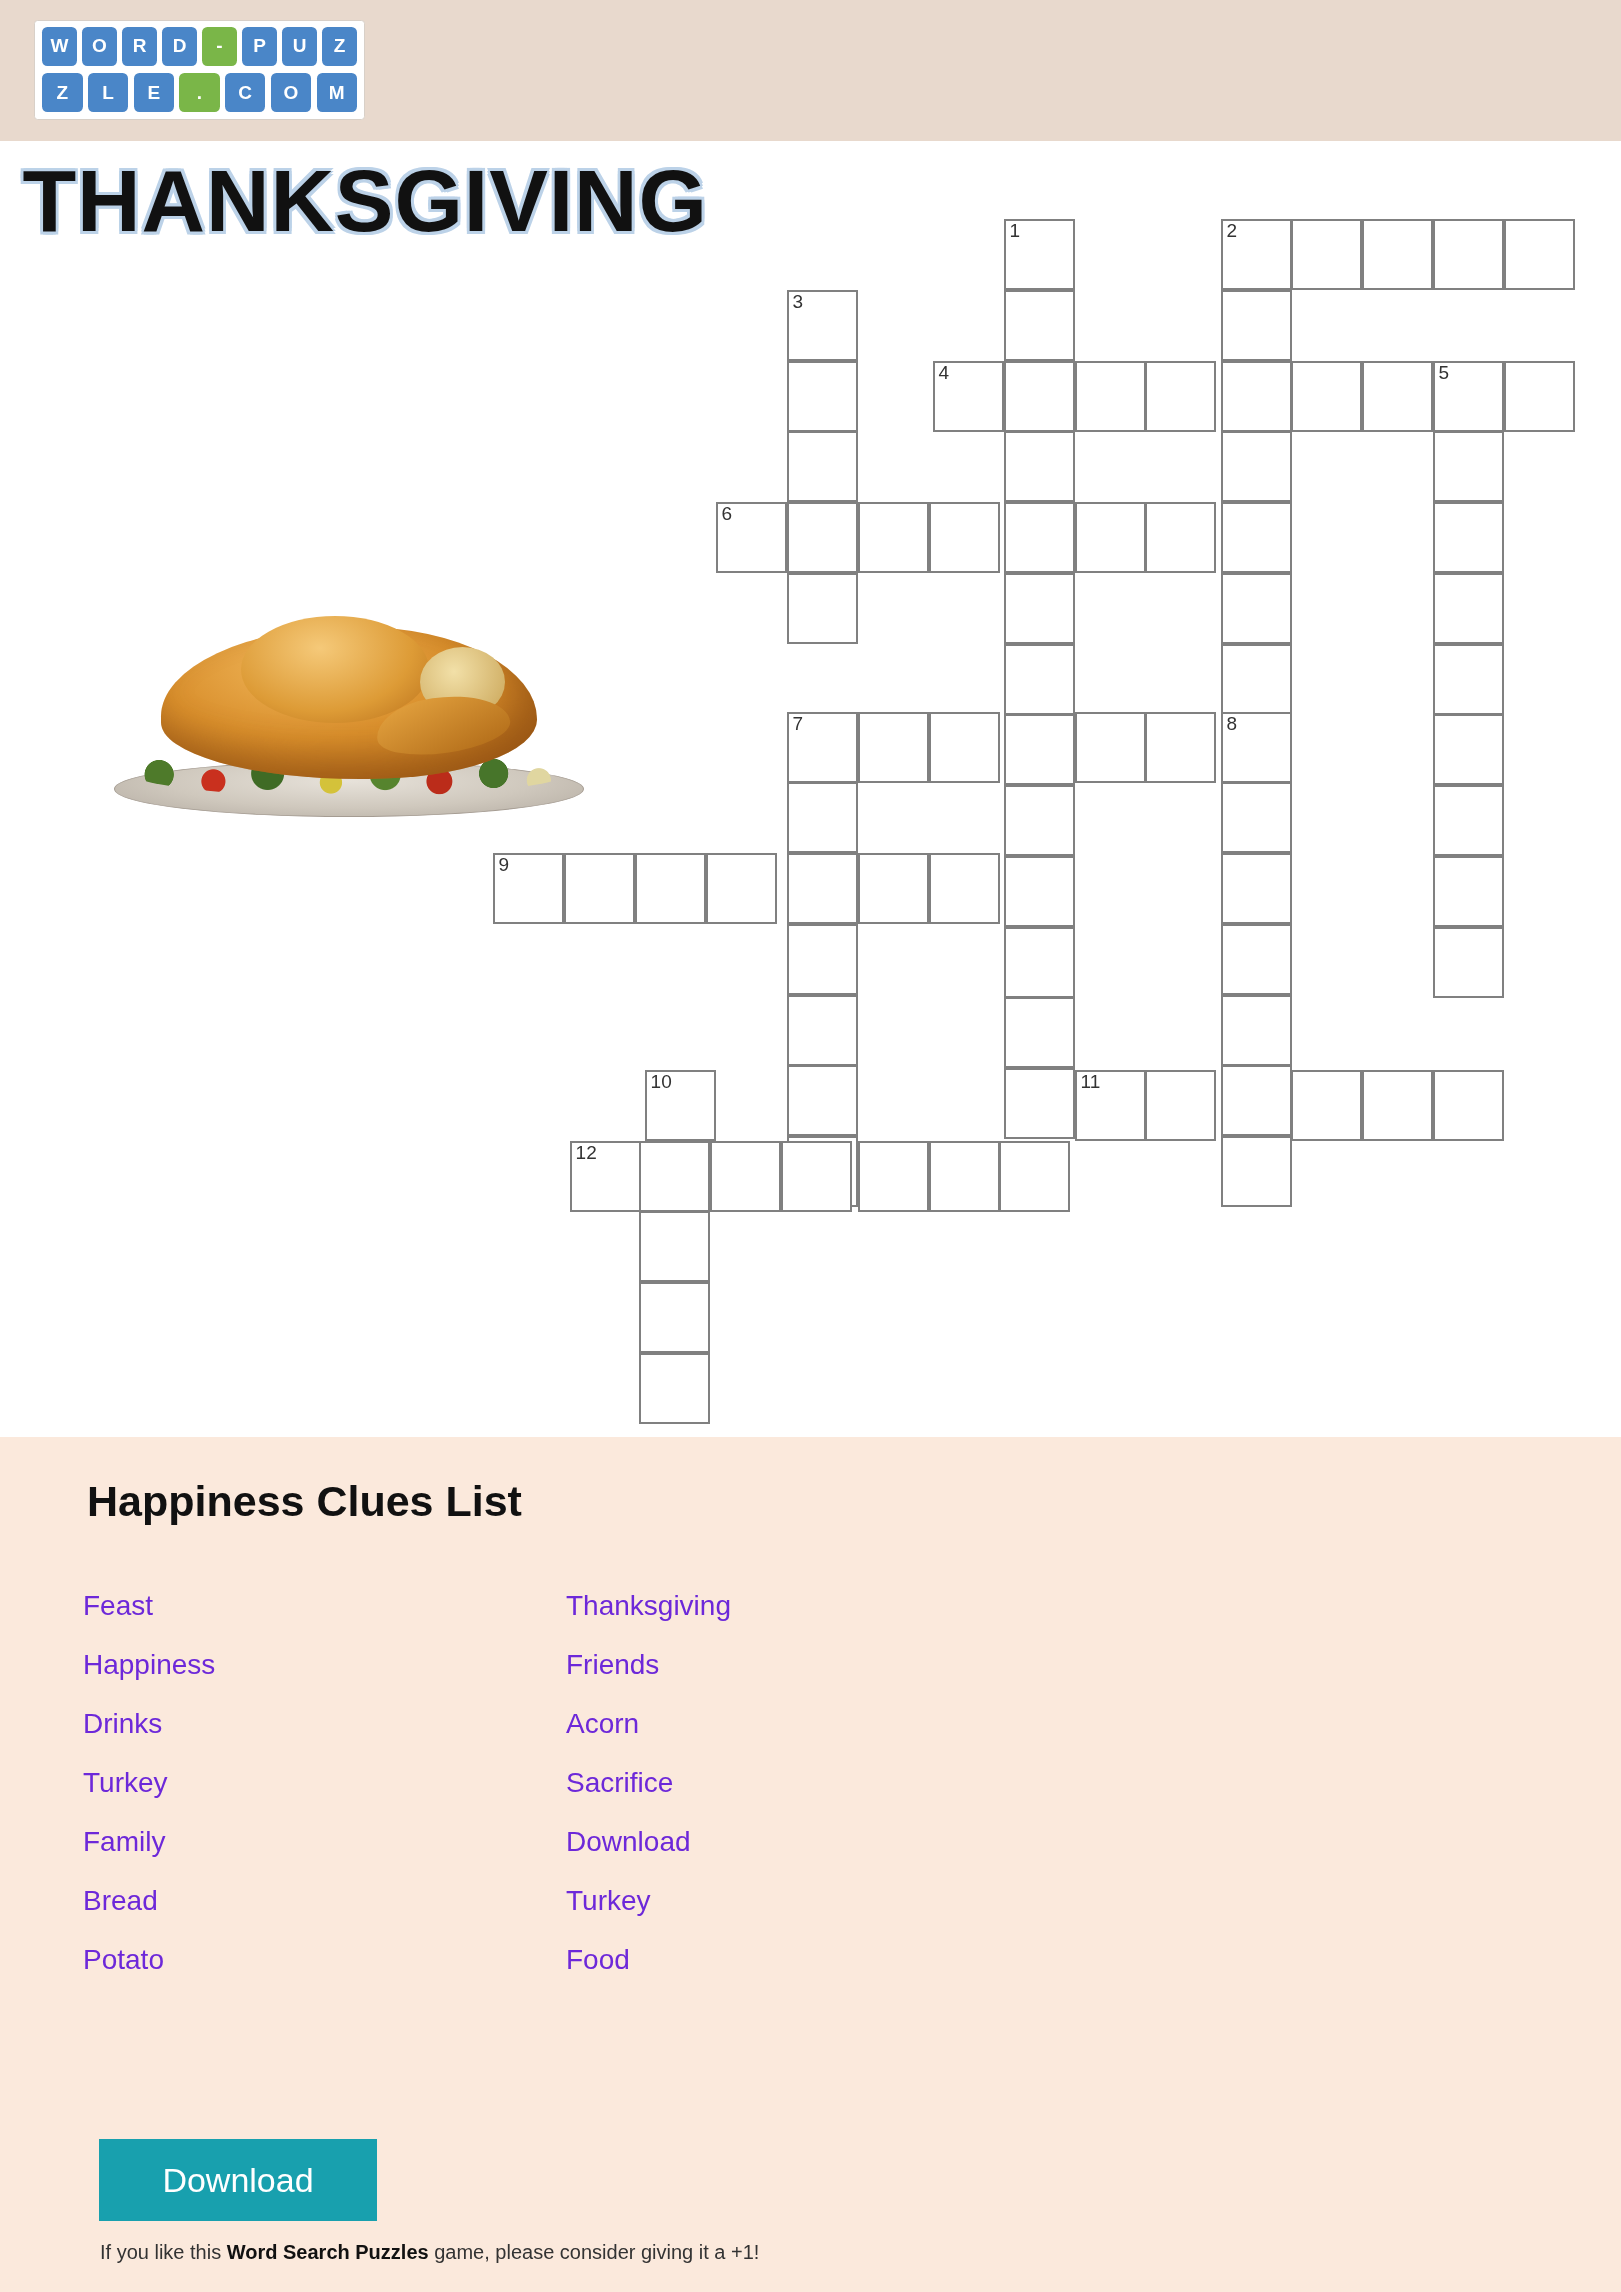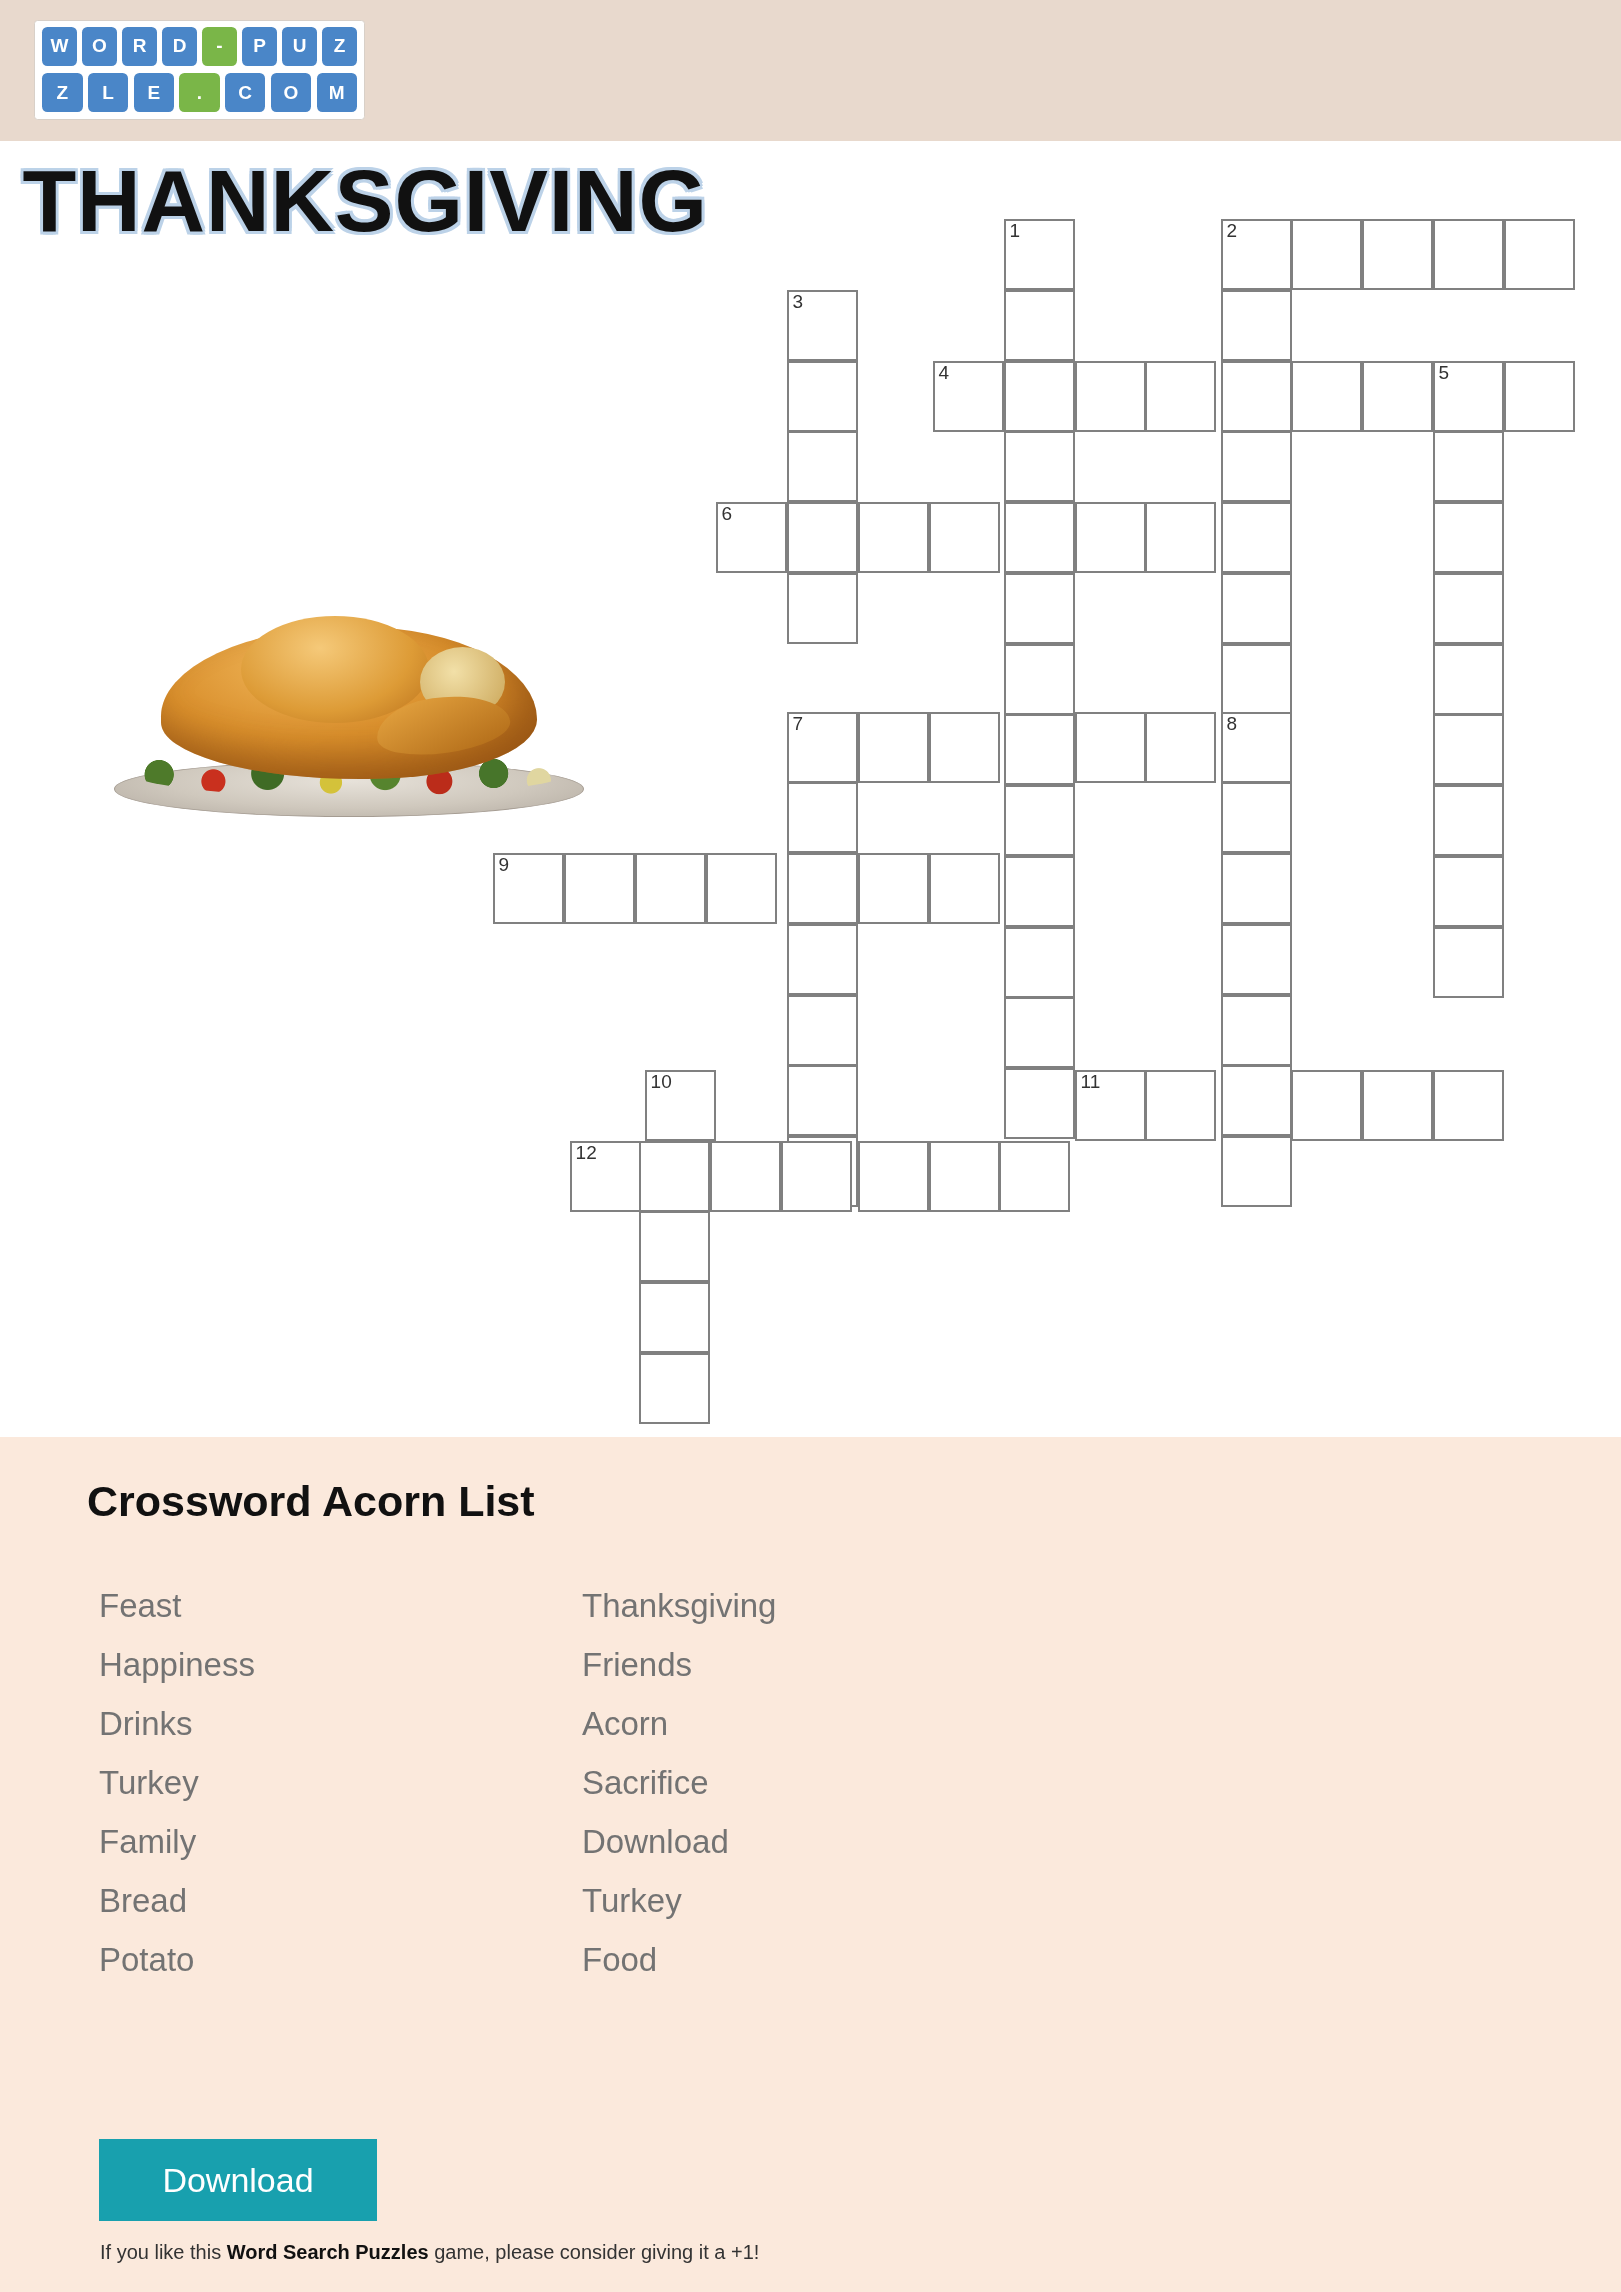--- a/index.html
+++ b/index.html
@@ -134,21 +134,21 @@
     position: absolute; left: 0; top: 1437px;
     width: 1621px; height: 690px;
     background: #fbe9dc;
   }
   .clues-title {
     position: absolute; left: 87px; top: 40px;
     font-size: 43px; font-weight: bold; color: #111111;
   }
   .clue-col {
     position: absolute; top: 139px;
-    font-size: 33px; color: #737373; line-height: 59px; margin-left: 16px;
+    font-size: 28px; color: #6d28d9; line-height: 59px;
   }
   .col-left { left: 83px; }
   .col-right { left: 566px; }
 
   
   .footer {
     position: absolute; left: 0; top: 2087px;
     width: 1621px; height: 206px;
     background: #fbe9dc;
   }
@@ -320,21 +320,21 @@
         <span class="num">12</span>
       </div>
       <div class="cell" style="left: 710px; top: 922px;"></div>
       <div class="cell" style="left: 781px; top: 922px;"></div>
       <div class="cell" style="left: 858px; top: 922px;"></div>
       <div class="cell" style="left: 929px; top: 922px;"></div>
       <div class="cell" style="left: 999px; top: 922px;"></div>
     </div>
 
   <div class="clues-panel">
-    <div class="clues-title">Crossword Acorn List</div>
+    <div class="clues-title">Happiness Clues List</div>
     <div class="clue-col col-left" id="clue-col-left">
         <div>Feast</div>
         <div>Happiness</div>
         <div>Drinks</div>
         <div>Turkey</div>
         <div>Family</div>
         <div>Bread</div>
         <div>Potato</div>
       </div>
     <div class="clue-col col-right" id="clue-col-right">

